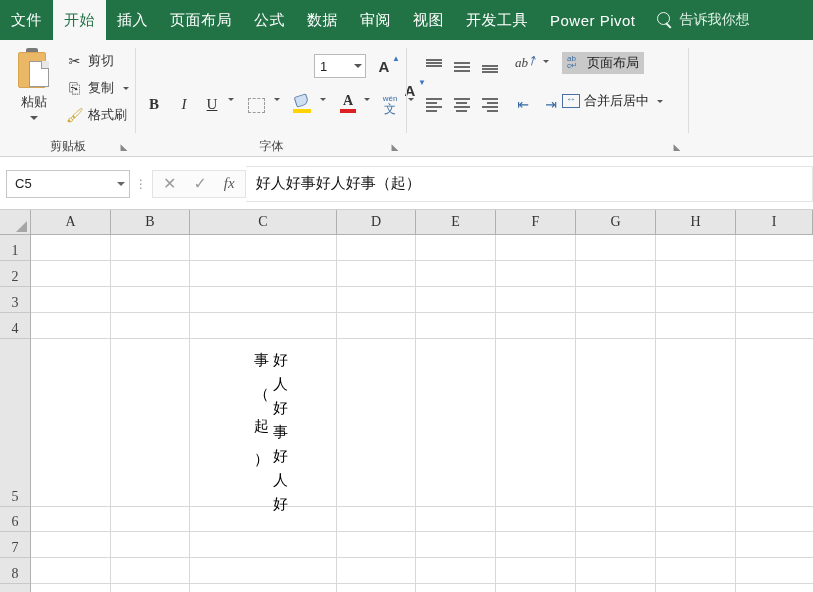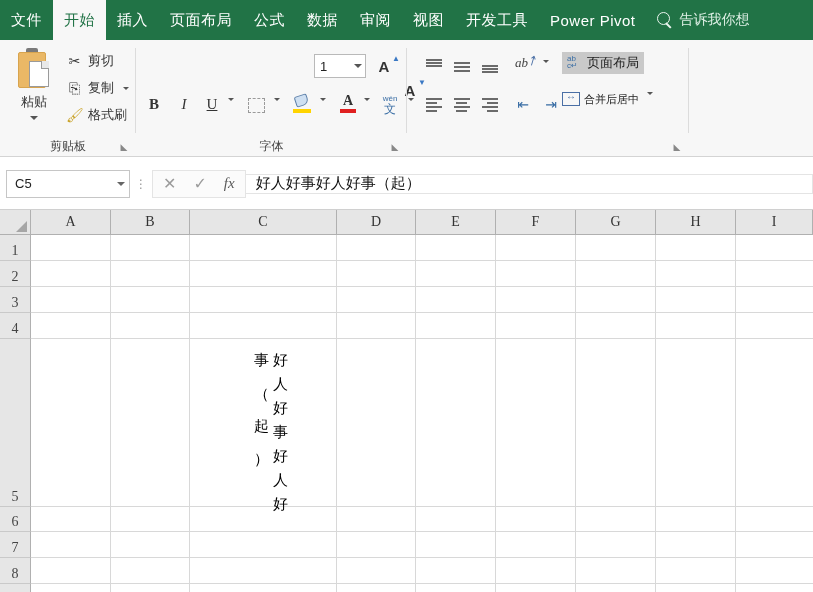--- a/index.html
+++ b/index.html
@@ -132,22 +132,22 @@
     position: absolute; left: 1px; height: 1.6px; background: #6b6b6b; display: block;
   }
   .wraptext {
     position: absolute; display: flex; align-items: center; gap: 4px;
     font-size: 13px; color: #222; background: #c9c9c9; padding: 2px 5px;
   }
   .ab-ic { position: relative; width: 16px; height: 16px; color: #3a6ea5; }
   .ab-ic .t { position: absolute; top: -1px; left: 0; font-size: 8px; }
   .ab-ic .b2 { position: absolute; top: 6px; left: 0; font-size: 8px; }
   .merge {
-    position: absolute; display: flex; gap: 4px;
-    font-size: 11px; color: #222;
+    position: absolute; display: flex; align-items: center; gap: 4px;
+    font-size: 13px; color: #222;
   }
   .merge-ic { width:18px;height:14px;border:1px solid #4a6fa5; position:relative; }
   .merge-ic::after{content:"↔"; position:absolute; left:0; top:-3px; width:100%; text-align:center;
                    font-size:10px; color:#4a6fa5;}
   .indent-ic { color: #3a6ea5; font-size: 14px; }
   .orient-ic { position: relative; width: 20px; height: 18px; color:#444; font-size: 13px;
                font-family:"Liberation Serif", serif; font-style: italic; }
   .orient-ic .arr { position:absolute; right:-2px; top:-1px; color:#4a6fa5; font-size:12px; transform:rotate(-35deg);}
 
   
@@ -168,21 +168,21 @@
   }
   .namebox .nv { flex: 1; }
   .namebox .cv { width:0;height:0;border-left:4px solid transparent;border-right:4px solid transparent;
                  border-top:4px solid #666; }
   .dots { width: 22px; text-align: center; color: #9a9a9a; font-size: 12px; letter-spacing: 0; line-height: 4px;}
   .fbtns { display: flex; align-items: center; gap: 17px; padding: 0 10px;
            height: 28px; background: #fbfbfb; border: 1px solid #e4e4e4; }
   .fbtn { color: #9b9b9b; font-size: 16px; cursor: default; }
   .fx { font-family: "Liberation Serif", serif; font-style: italic; color: #5a5a5a; font-size: 15px; }
   .finput {
-    flex: 1; height: 20px; border: 1px solid #e4e4e4; border-left: none;
+    flex: 1; height: 36px; border: 1px solid #e4e4e4; border-left: none;
     display: flex; align-items: center; padding-left: 10px;
     font-size: 15px; color: #111;
   }
 
   
   .grid { position: absolute; left: 0; top: 210px; width: 813px; height: 382px; background: #fff; }
   .corner {
     position: absolute; left: 0; top: 0; width: 31px; height: 25px;
     background: #e6e6e6; border-right: 1px solid #b0b0b0; border-bottom: 1px solid #b0b0b0;
   }

